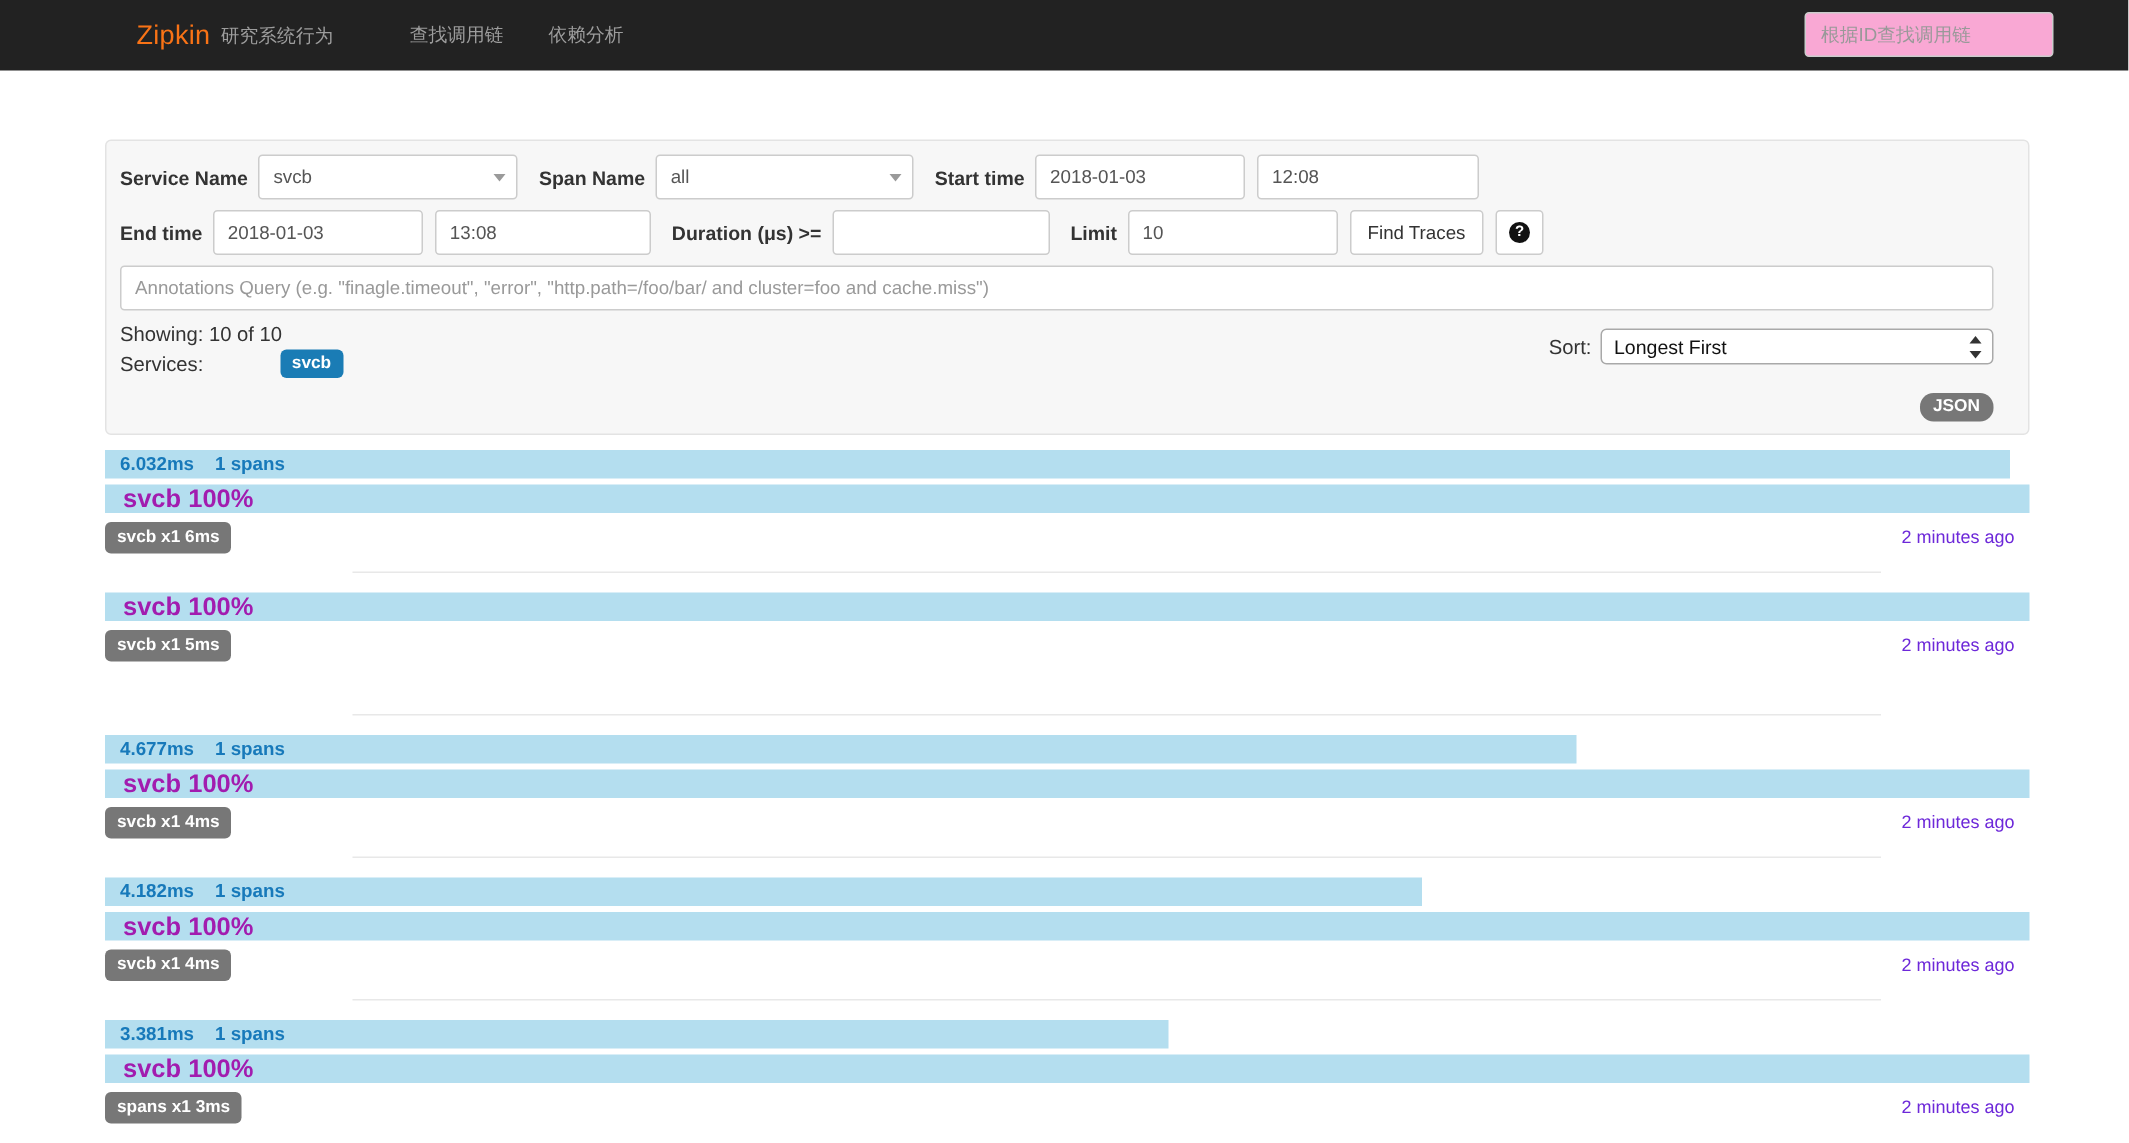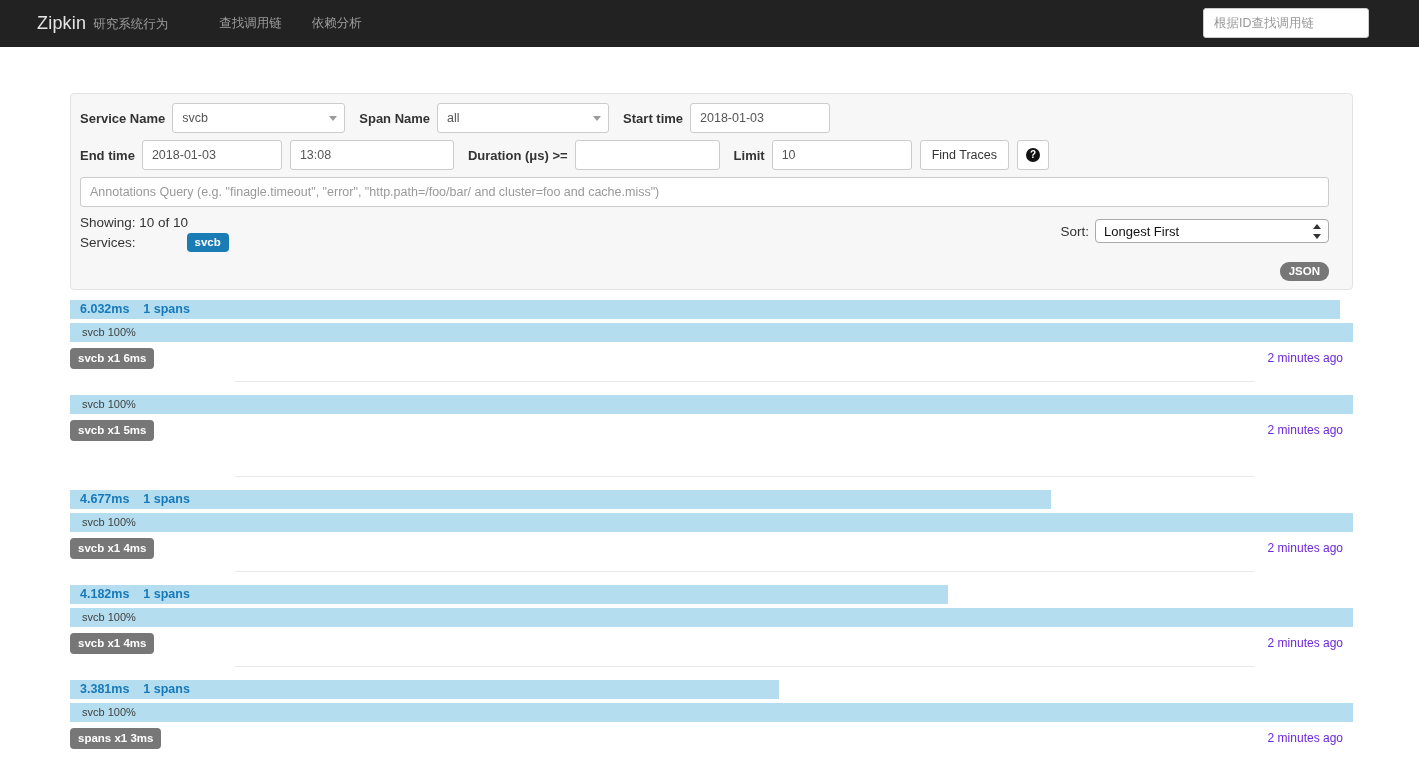--- a/index.html
+++ b/index.html
@@ -13,22 +13,22 @@
 
   
   .navbar {
     height: 47px;
     background: #222222;
     display: flex;
     align-items: center;
     position: relative;
   }
   .brand {
-    margin-left: 37px;
-    color: #e5e5e5;
+    margin-left: 91px;
+    color: #f97316;
     font-size: 18px;
     font-weight: 400;
     letter-spacing: .2px;
     text-decoration: none;
   }
   .brand-sub {
     color: #9d9d9d;
     font-size: 12.5px;
     margin-left: 7px;
     position: relative;
@@ -49,21 +49,21 @@
   }
   .navbar-search input {
     width: 166px;
     height: 30px;
     border: 1px solid #cccccc;
     border-radius: 3px;
     padding: 3px 10px;
     font-size: 12.5px;
     font-family: "Liberation Sans", sans-serif;
     color: #555;
-    background: #ffffff;
+    background: #f9a8d4;
     outline: none;
   }
   .navbar-search input::placeholder { color: #999999; }
 
   
   .panel {
     position: absolute;
     left: 70px;
     top: 93px;
     width: 1283px;
@@ -179,21 +179,21 @@
     display: flex;
     align-items: center;
   }
   .sort-label {
     font-size: 13.5px;
     color: #333333;
     margin-right: 6px;
   }
   .sort-select {
     position: relative;
-    width: 234px;
+    width: 262px;
     height: 24px;
     border: 1px solid #a9a9a9;
     border-radius: 4px;
     background: #ffffff;
     font-size: 13px;
     color: #111;
     padding: 2px 22px 2px 8px;
     line-height: 20px;
     font-family: "Liberation Sans", sans-serif;
     cursor: pointer;
@@ -254,23 +254,23 @@
   .trace-line2 {
     position: relative;
     height: 19px;
     background: #b4deef;
     margin-bottom: 6px;
     cursor: pointer;
   }
   .trace-line2 .txt {
     position: absolute; left: 12px; top: 0;
     line-height: 19px;
-    font-size: 11px;
-    font-weight: normal;
-    color: #404040;
+    font-size: 17px;
+    font-weight: bold;
+    color: #a21caf;
     white-space: nowrap;
   }
 
   .trace-line3 {
     position: relative;
     height: 22px;
   }
   .svc-chip {
     display: inline-block;
     background: #777777;
@@ -323,27 +323,28 @@
     <span class="gap"></span>
     <span class="form-label">Span Name</span>
     <span class="sel-wrap" style="width:172px">
       <input class="inp" type="text" readonly="" value="all" style="">
       <span class="caret"></span>
     </span>
     <span class="gap"></span>
     <span class="form-label">Start time</span>
     <input class="inp" style="width: 140px;" type="text" value="2018-01-03">
     <span class="gap-sm"></span>
+    <input class="inp" style="width: 148px;" type="text" value="12:08">
   </div>
 
   <div class="form-row">
     <span class="form-label">End time</span>
     <input class="inp" style="width: 140px;" type="text" value="2018-01-03">
     <span class="gap-sm"></span>
-    <input class="inp" style="width: 164px;" type="text" value="13:08">
+    <input class="inp" style="width: 144px;" type="text" value="13:08">
     <span class="gap"></span>
     <span class="form-label">Duration (μs) &gt;=</span>
     <input class="inp" style="width: 145px;" type="text" value="">
     <span class="gap"></span>
     <span class="form-label">Limit</span>
     <input class="inp" style="width: 140px;" type="text" value="10">
     <span class="gap-sm"></span>
     <button class="btn">Find Traces</button>
     <span class="gap-sm"></span>
     <button class="btn btn-help">

